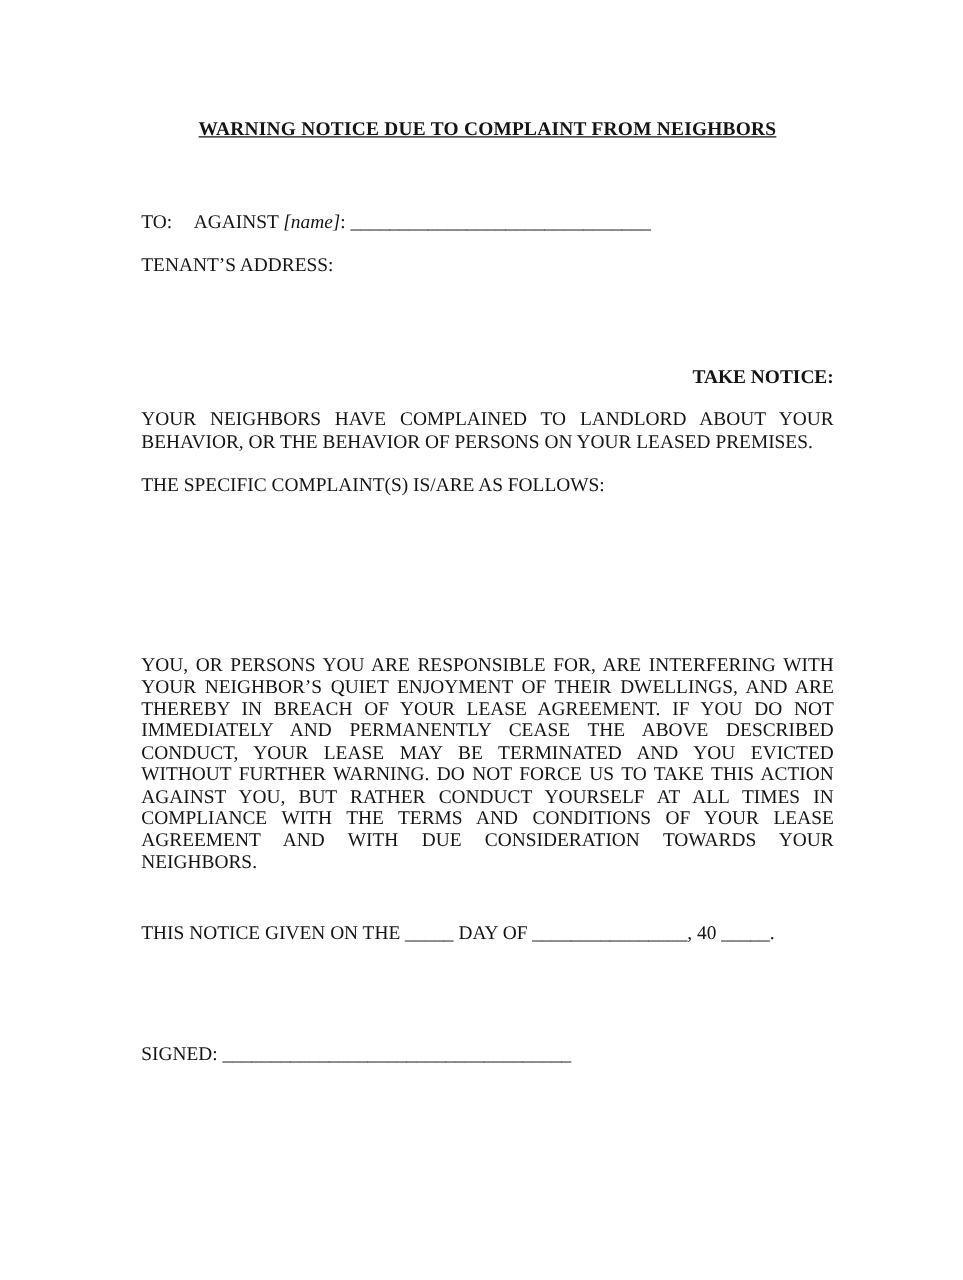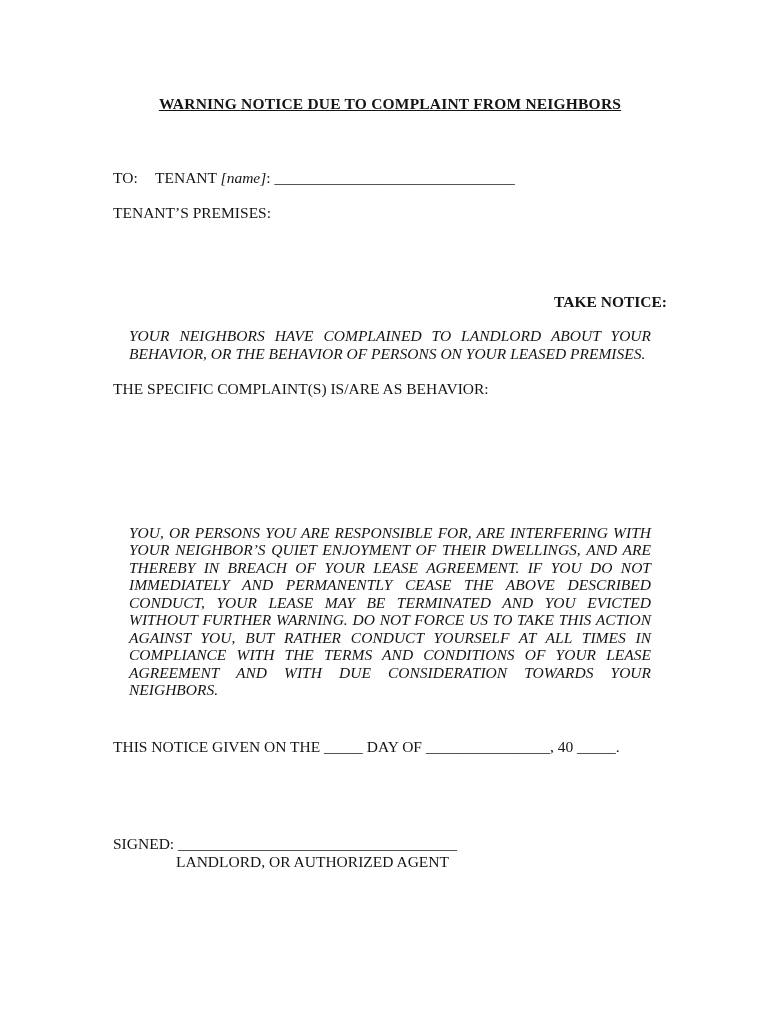--- a/index.html
+++ b/index.html
@@ -35,23 +35,22 @@
     white-space: nowrap;
   }
   .to-line          { margin-top: 56px; }
   .address-line     { margin-top: 18px; }
   .take-notice {
     margin-top: 71px;
     text-align: right;
     font-weight: bold;
   }
   .para {
-    margin: 16px;
+    margin: 0;
     text-align: justify;
-    font-style: italic;
   }
   .para-complained  { margin-top: 17px; }
   .specific-line    { margin-top: 18px; }
   .para-warning     { margin-top: 126px; }
   .date-line        { margin-top: 39px; }
   .signed-line      { margin-top: 80px; }
   .signer-title-line{ margin-top: 0; padding-left: 63px; }
   .to-label {
     display: inline-block;
     width: 42px;
@@ -62,43 +61,42 @@
     white-space: pre;
   }
 </style>
 </head>
 <body>
 
 <div class="page">
 
   <h1 class="doc-title">WARNING NOTICE DUE TO COMPLAINT FROM NEIGHBORS</h1>
 
-  <div class="line to-line"><span class="to-label">TO:</span><span>TENANT</span>
+  <div class="line to-line"><span class="to-label">TO:</span><span>AGAINST</span>
     <span class="italic">[name]</span><span>:</span>
     <span class="blank">_______________________________</span>
   </div>
 
-  <div class="line address-line">TENANT’S PREMISES:</div>
+  <div class="line address-line">TENANT’S ADDRESS:</div>
 
   <div class="line take-notice">TAKE NOTICE:</div>
 
   <p class="para para-complained">YOUR NEIGHBORS HAVE COMPLAINED TO LANDLORD ABOUT YOUR BEHAVIOR, OR THE BEHAVIOR OF PERSONS ON YOUR LEASED PREMISES.</p>
 
-  <div class="line specific-line">THE SPECIFIC COMPLAINT(S) IS/ARE AS BEHAVIOR:</div>
+  <div class="line specific-line">THE SPECIFIC COMPLAINT(S) IS/ARE AS FOLLOWS:</div>
 
   <p class="para para-warning">YOU, OR PERSONS YOU ARE RESPONSIBLE FOR, ARE INTERFERING WITH YOUR NEIGHBOR’S QUIET ENJOYMENT OF THEIR DWELLINGS, AND ARE THEREBY IN BREACH OF YOUR LEASE AGREEMENT. IF YOU DO NOT IMMEDIATELY AND PERMANENTLY CEASE THE ABOVE DESCRIBED CONDUCT, YOUR LEASE MAY BE TERMINATED AND YOU EVICTED WITHOUT FURTHER WARNING. DO NOT FORCE US TO TAKE THIS ACTION AGAINST YOU, BUT RATHER CONDUCT YOURSELF AT ALL TIMES IN COMPLIANCE WITH THE TERMS AND CONDITIONS OF YOUR LEASE AGREEMENT AND WITH DUE CONSIDERATION TOWARDS YOUR NEIGHBORS.</p>
 
   <div class="line date-line">
     <span>THIS NOTICE GIVEN ON THE</span>
     <span class="blank">_____</span>
     <span>DAY OF</span>
     <span class="blank">________________</span><span>, 40</span>
     <span class="blank">_____</span><span>.</span>
   </div>
 
   <div class="line signed-line">
     <span>SIGNED:</span>
     <span class="blank">____________________________________</span>
   </div>
 
-  <div class="line signer-title-line">LANDLORD, OR AUTHORIZED AGENT</div>
 
 </div>
 
 </body></html>

